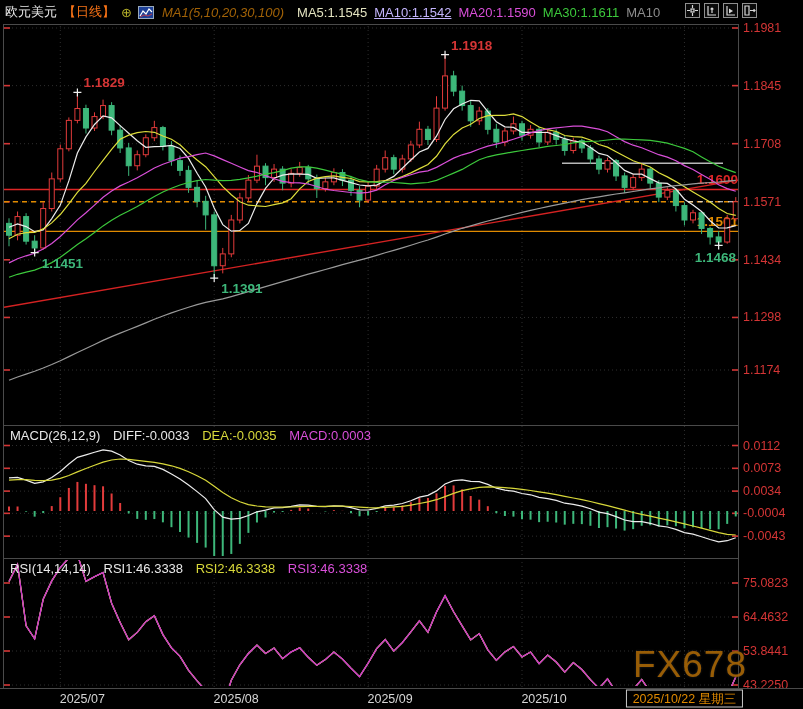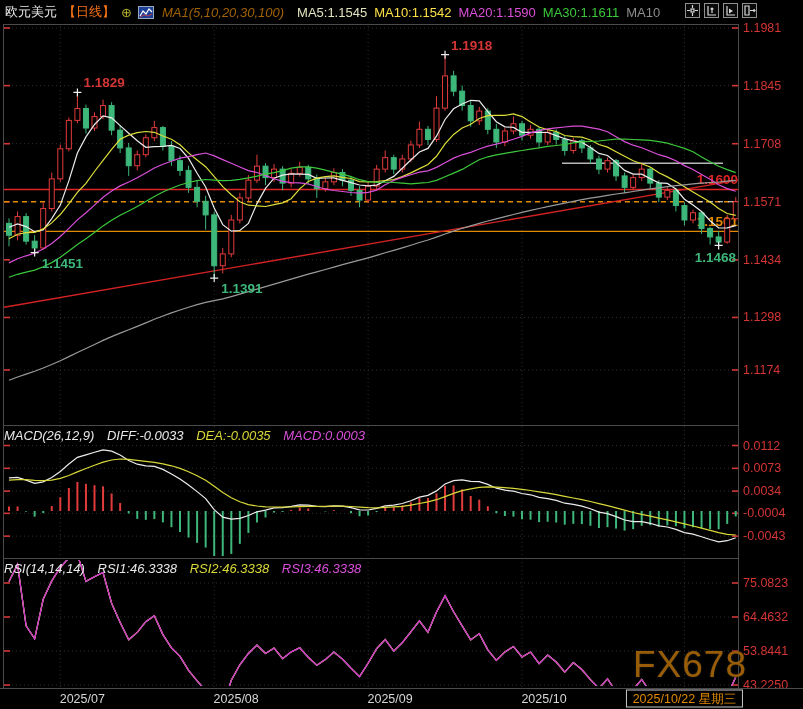--- a/index.html
+++ b/index.html
@@ -11,21 +11,21 @@
   .hdr-sym{color:#e8e8e8;}
   .hdr-period{color:#f97316;}
   .hdr-plus{color:#b8b32a;font-size:13px;}
   .hdr-ind{color:#a16207;margin-left:2px;font-style:italic;}
   .ma-val{margin-left:7px;margin-top:40px;}
   #toolbar{position:absolute;left:685px;top:3px;display:flex;gap:4px;}
   .tool-btn{width:15px;height:15px;border:1px solid #8f8f8f;background:#0a0a0a;box-sizing:border-box;
     display:flex;align-items:center;justify-content:center;cursor:pointer;}
   .tool-btn svg{display:block;}
   
-  .panel-label{position:absolute;left:4px;font-size:13px;white-space:nowrap;z-index:3;font-style:italic;}
+  .panel-label{position:absolute;left:10px;font-size:13px;white-space:nowrap;z-index:3;}
   .panel-label span{margin-right:9px;}
   #macd-label{top:428px;}
   #rsi-label{top:561px;}
   
   #watermark{position:absolute;left:633px;top:644px;font-size:37px;letter-spacing:1px;
     color:#a16207;opacity:.95;z-index:4;text-shadow:0 0 3px #222;}
   #chart-svg{position:absolute;left:0;top:0;z-index:1;}
 </style>
 </head>
 <body>
@@ -37,21 +37,21 @@
     <span class="hdr-period">【日线】</span>
     <span class="hdr-plus">⊕</span>
     <span style="display:inline-flex;">
       <svg width="16" height="13" viewBox="0 0 16 13">
         <rect x="0.5" y="0.5" width="15" height="12" fill="#1d3f96" stroke="#9ab"></rect>
         <polyline points="2,10 5,5 8,8 11,3 14,6" fill="none" stroke="#fff" stroke-width="1.2"></polyline>
         <polyline points="2,11 6,9 10,10 14,8" fill="none" stroke="#e23b3b" stroke-width="0.8"></polyline>
       </svg>
     </span>
     <span class="hdr-ind">MA1(5,10,20,30,100)</span>
-    <span id="ma-values"><span class="ma-val" style="color: rgb(227, 227, 192);">MA5:1.1545</span><span class="ma-val" style="color: #fde047;">MA10:1.1542</span><span class="ma-val" style="color: rgb(217, 79, 217);">MA20:1.1590</span><span class="ma-val" style="color: rgb(60, 200, 60);">MA30:1.1611</span><span class="ma-val" style="color: rgb(141, 141, 141);">MA10</span></span>
+    <span id="ma-values"><span class="ma-val" style="color: rgb(227, 227, 192);">MA5:1.1545</span><span class="ma-val" style="color: #c4b5fd; text-decoration: underline;">MA10:1.1542</span><span class="ma-val" style="color: rgb(217, 79, 217);">MA20:1.1590</span><span class="ma-val" style="color: rgb(60, 200, 60);">MA30:1.1611</span><span class="ma-val" style="color: rgb(141, 141, 141);">MA10</span></span>
   </div>
 
   <div id="toolbar">
     <span class="tool-btn">
       <svg width="13" height="13" viewBox="0 0 13 13" stroke="#d8d8d8" stroke-width="1.2" fill="none">
         <path d="M6.5 1v3 M6.5 9v3 M1 6.5h3 M9 6.5h3"></path>
           <rect x="5" y="5" width="3" height="3"></rect>
       </svg>
     </span>
     <span class="tool-btn">

